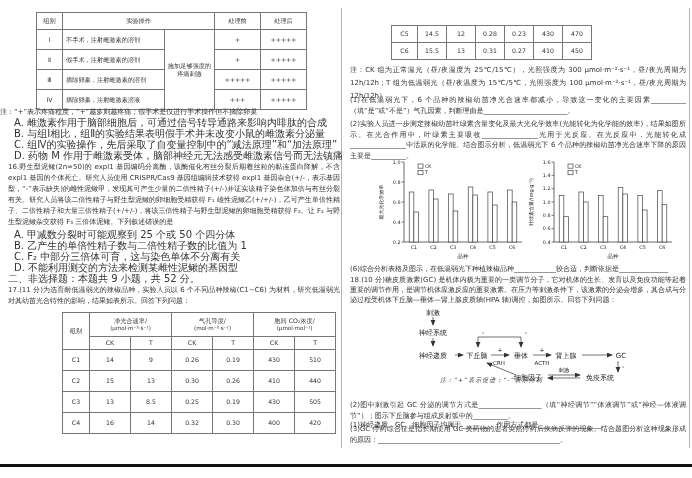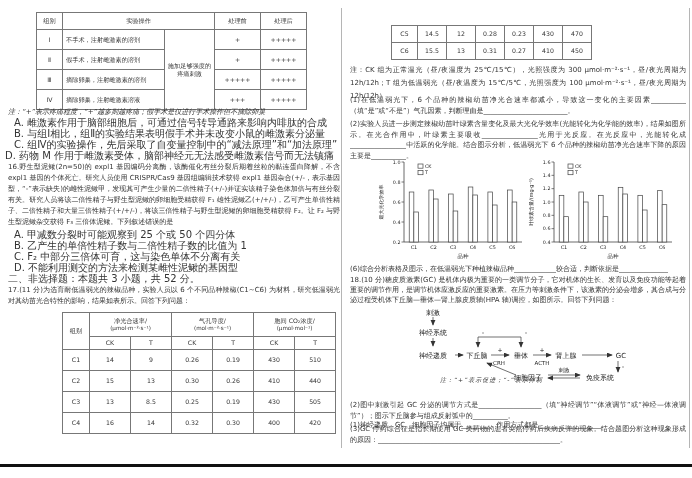--- a/index.html
+++ b/index.html
@@ -73,33 +73,33 @@
     </tr>
     <tr>
       <td>Ⅳ</td>
       <td class="opcell">摘除卵巢，注射雌激素溶液</td>
       <td>+++</td>
       <td>+++++</td>
     </tr>
   </tbody>
     </table>
 
-  <div class="txt" style="left:8px;top:107px;width:332px;white-space:nowrap;font-style:italic;">注：“+”表示疼痛程度，“+”越多则越疼痛；假手术是仅进行手术操作但不摘除卵巢</div>
+  <div class="txt" style="left:0;top:107px;width:332px;white-space:nowrap;">注：“+”表示疼痛程度，“+”越多则越疼痛；假手术是仅进行手术操作但不摘除卵巢</div>
   <div class="opt" style="left:14px;top:118px;">A. 雌激素作用于脑部细胞后，可通过信号转导通路来影响内啡肽的合成</div>
   <div class="opt" style="left:14px;top:140px;">C. 组Ⅳ的实验操作，先后采取了自变量控制中的“减法原理”和“加法原理”</div>
   <div class="opt" style="left:14px;top:129px;">B. 与组Ⅰ相比，组Ⅱ的实验结果表明假手术并未改变小鼠的雌激素分泌量</div>
-  <div class="opt" style="left:5px;top:151px;">D. 药物 M 作用于雌激素受体，脑部神经元无法感受雌激素信号而无法镇痛</div>
+  <div class="opt" style="left:14px;top:151px;">D. 药物 M 作用于雌激素受体，脑部神经元无法感受雌激素信号而无法镇痛</div>
 
   <div class="txt" style="left:8px;top:162px;width:332px;">16.野生型泥鳅(2n=50)的 expl1 基因编码分离酶，该酶催化有丝分裂后期着丝粒的黏连蛋白降解，不含 expl1 基因的个体死亡。研究人员使用 CRISPR/Cas9 基因组编辑技术获得 expl1 基因杂合(+/-，表示基因型，“-”表示缺失)的雌性泥鳅甲，发现其可产生少量的二倍性精子(+/-)并证实该精子染色体加倍与有丝分裂有关。研究人员将该二倍性精子与野生型泥鳅的卵细胞受精获得 F₁ 雄性泥鳅乙(+/+/-)，乙可产生单倍性精子、二倍性精子和大量三倍性精子(+/+/-)，将该三倍性精子与野生型泥鳅的卵细胞受精获得 F₂。让 F₂ 与野生型泥鳅杂交获得 F₃ 三倍体泥鳅。下列叙述错误的是</div>
   <div class="opt" style="left:14px;top:230px;">A. 甲减数分裂时可能观察到 25 个或 50 个四分体</div>
   <div class="opt" style="left:14px;top:241px;">B. 乙产生的单倍性精子数与二倍性精子数的比值为 1</div>
   <div class="opt" style="left:14px;top:252px;text-align:right;">C. F₂ 中部分三倍体可育，这与染色单体不分离有关</div>
   <div class="opt" style="left:14px;top:263px;">D. 不能利用测交的方法来检测某雌性泥鳅的基因型</div>
 
-  <div class="opt" style="left:8px;top:274px;">二、非选择题：本题共 3 小题，共 52 分。</div>
+  <div class="opt" style="left:8px;top:274px;">二、非选择题：本题共 9 小题，共 52 分。</div>
   <div class="txt" style="left:8px;top:285px;width:332px;">17.(11 分)为选育耐低温弱光的辣椒品种，实验人员以 6 个不同品种辣椒(C1~C6) 为材料，研究低温弱光对其幼苗光合特性的影响，结果如表所示。回答下列问题：</div>
 
   <table class="t2">
     <colgroup>
         <col style="width:27px">
         <col style="width:41px">
         <col style="width:41px">
         <col style="width:41px">
         <col style="width:41px">
         <col style="width:41px">

